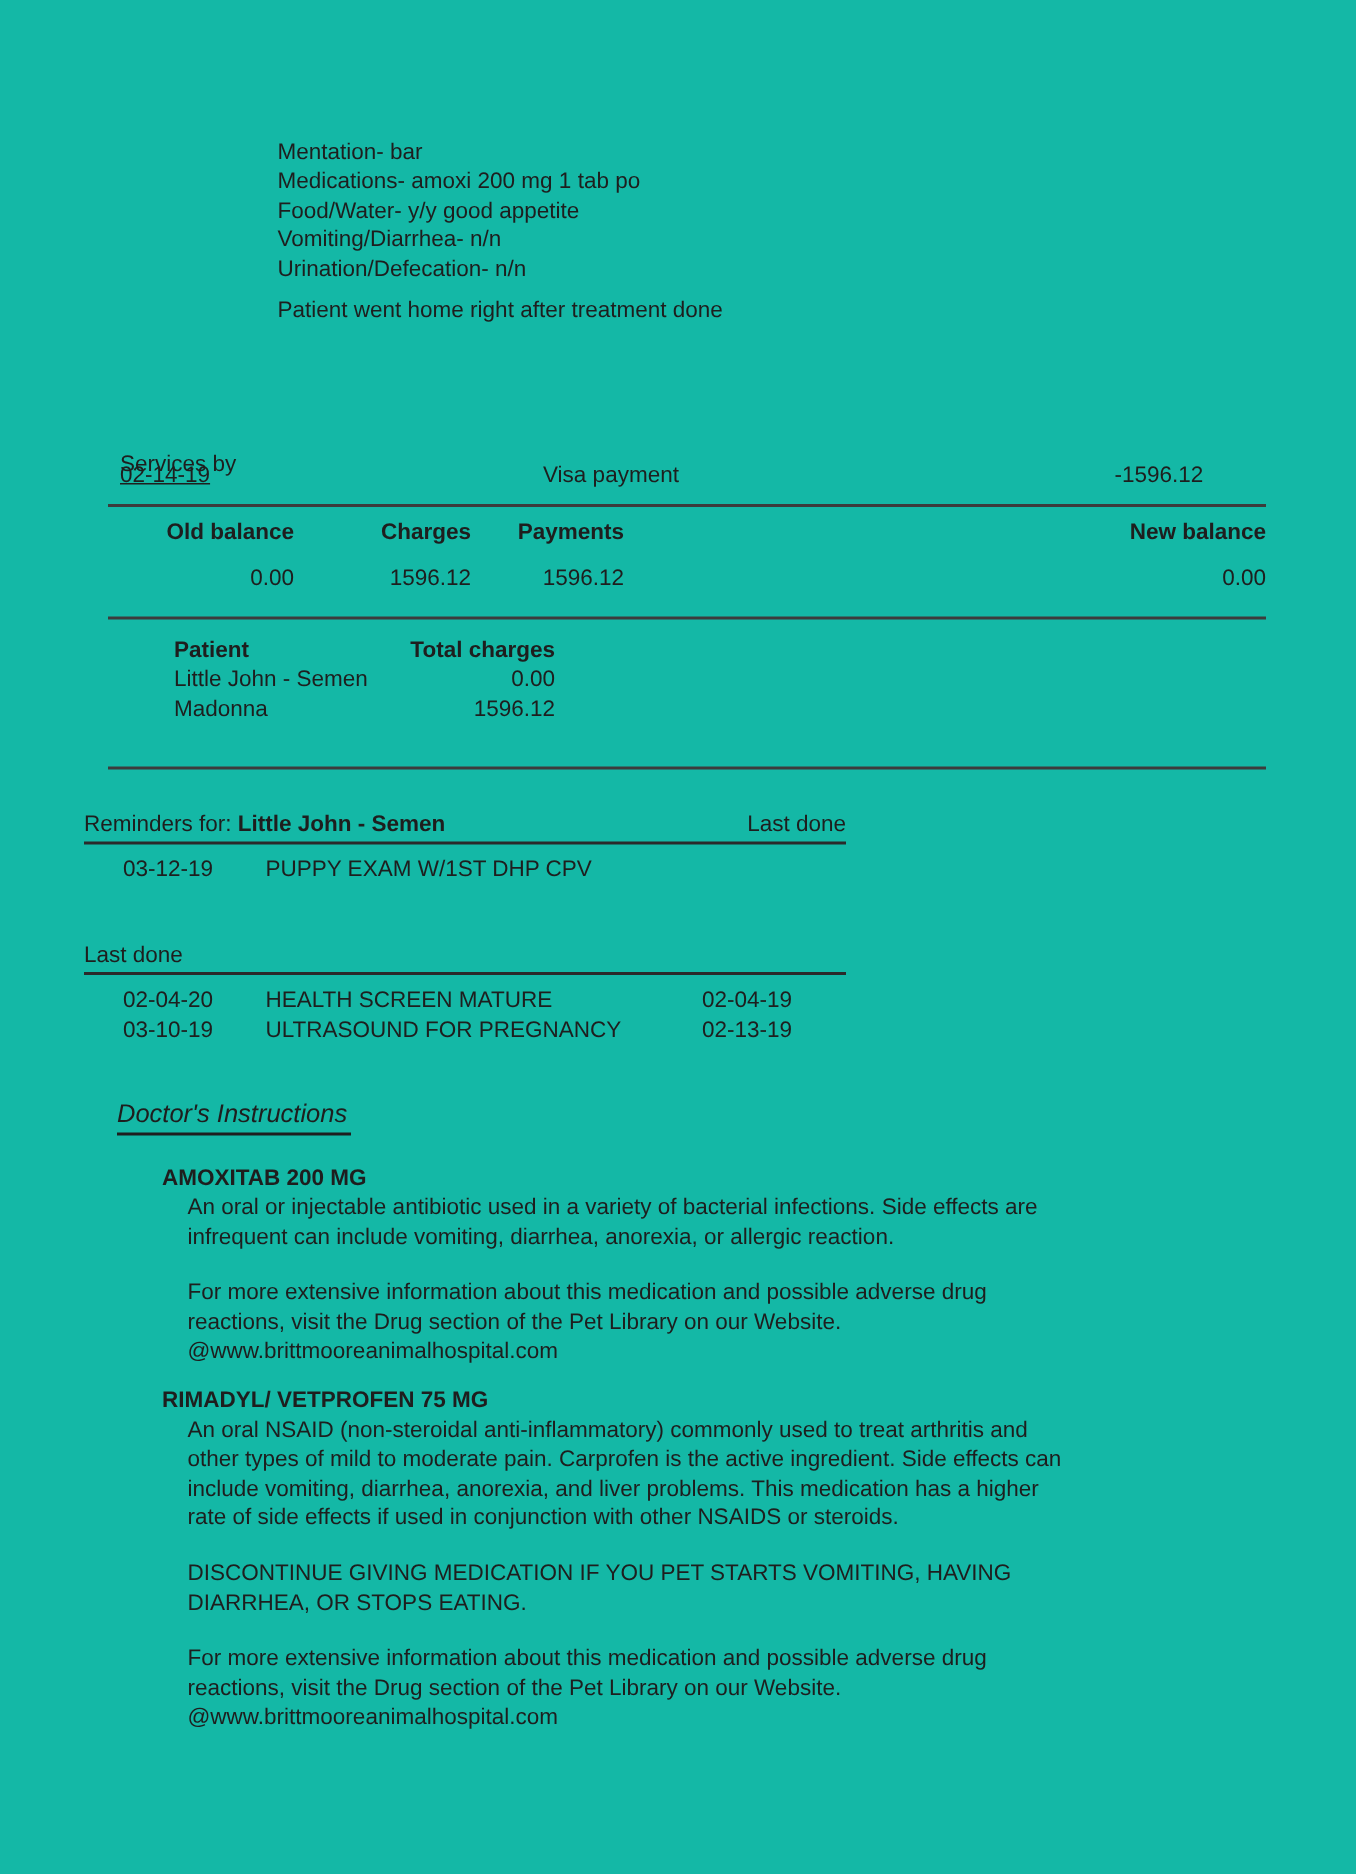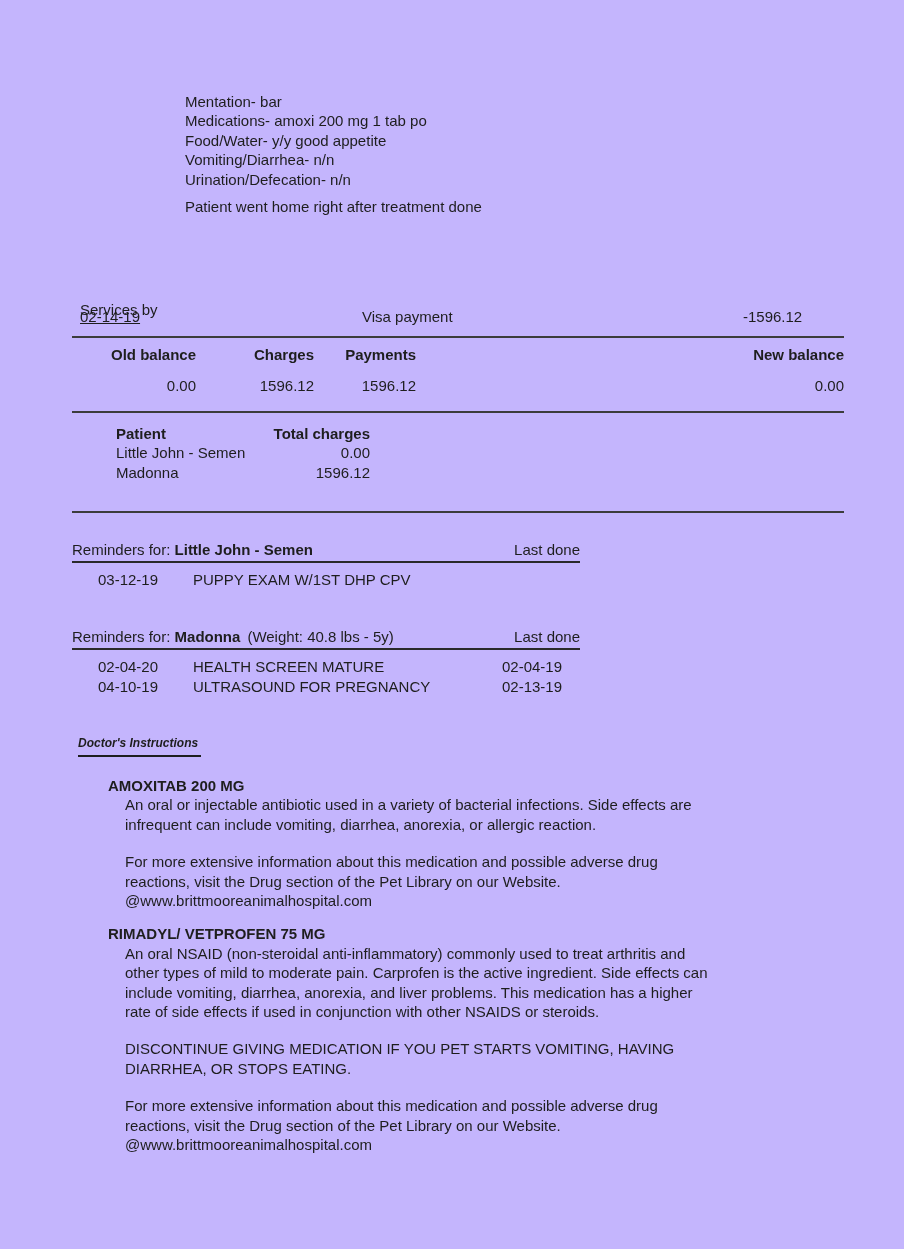--- a/index.html
+++ b/index.html
@@ -1,20 +1,20 @@
 <!DOCTYPE html>
 <html><head>
 <meta charset="utf-8">
 <style>
   html, body { margin: 0; padding: 0; background: #ffffff; }
   .page {
     position: relative;
     width: 904px;
     height: 1249px;
-    background: #c4b5fd;
+    background: #14b8a6;
     color: #1e1e1e;
     font-family: "Liberation Sans", sans-serif;
     font-size: 15px;
     line-height: 19.4px;
     overflow: hidden;
   }
   b, .bold { font-weight: bold; }
 
   
   .vitals { position: absolute; left: 185px; top: 92px; }
@@ -42,38 +42,38 @@
   
   .patient-table {
     position: absolute; left: 72px; top: 424px; width: 298px;
     display: grid; grid-template-columns: 1fr 110px;
   }
   .patient-table .c1 { padding-left: 8px; text-align: left; margin-left: 36px; }
   .patient-table .c2 { text-align: right; }
   .patient-table .hdr { font-weight: bold; }
 
   
-  .reminders { position: absolute; left: 72px; width: 508px; }
+  .reminders { position: absolute; left: 56px; width: 508px; }
   .reminders-1 { top: 540px; }
   .reminders-2 { top: 627px; }
   .rem-header {
     display: flex; justify-content: space-between; align-items: baseline;
     border-bottom: 2px solid #2a2a2a; padding-bottom: 2px;
   }
   .rem-header .weight { margin-left: 7px; }
   .rem-rows { margin-top: 7px; }
   .rem-row { display: grid; grid-template-columns: 86px 1fr 96px; }
   .rem-row .due { text-align: right; }
   .rem-row .desc { padding-left: 35px; white-space: pre-wrap; }
-  .rem-row .last { text-align: center; }
+  .rem-row .last { text-align: left; }
 
   
   .di-heading {
     position: absolute; left: 78px; top: 732px;
-    font-size: 12px; line-height: 22px; font-weight: bold; font-style: italic;
+    font-size: 17px; line-height: 22px; font-weight: normal; font-style: italic;
     border-bottom: 2px solid #1e1e1e; padding-bottom: 1px; padding-right: 3px;
   }
   .drugs { position: absolute; left: 108px; top: 776px; width: 622px; }
   .drug + .drug { margin-top: 14px; }
   .drug-name { font-weight: bold; }
   .drug-body { margin-left: 17px; }
   .drug-body p { margin: 0 0 18px 0; white-space: pre-line; }
   .drug-body p:last-child { margin-bottom: 0; }
 </style>
 </head>
@@ -134,34 +134,30 @@
       <div class="rem-row">
         <div class="due">03-12-19</div>
         <div class="desc">PUPPY EXAM W/1ST DHP CPV</div>
         <div class="last"></div>
       </div>
     </div>
   </div>
 
   <div class="reminders reminders-2">
     <div class="rem-header">
-      <div>
-        <span>Reminders for:</span>
-        <b>Madonna</b><span class="weight">(Weight: 40.8 lbs - 5y)</span>
-      </div>
       <div>Last done</div>
     </div>
     <div class="rem-rows">
       <div class="rem-row">
         <div class="due">02-04-20</div>
         <div class="desc">HEALTH SCREEN MATURE</div>
         <div class="last">02-04-19</div>
       </div>
       <div class="rem-row">
-        <div class="due">04-10-19</div>
+        <div class="due">03-10-19</div>
         <div class="desc">ULTRASOUND FOR PREGNANCY</div>
         <div class="last">02-13-19</div>
       </div>
     </div>
   </div>
 
   <div class="di-heading">Doctor's Instructions</div>
 
   <div class="drugs">
     <div class="drug">

